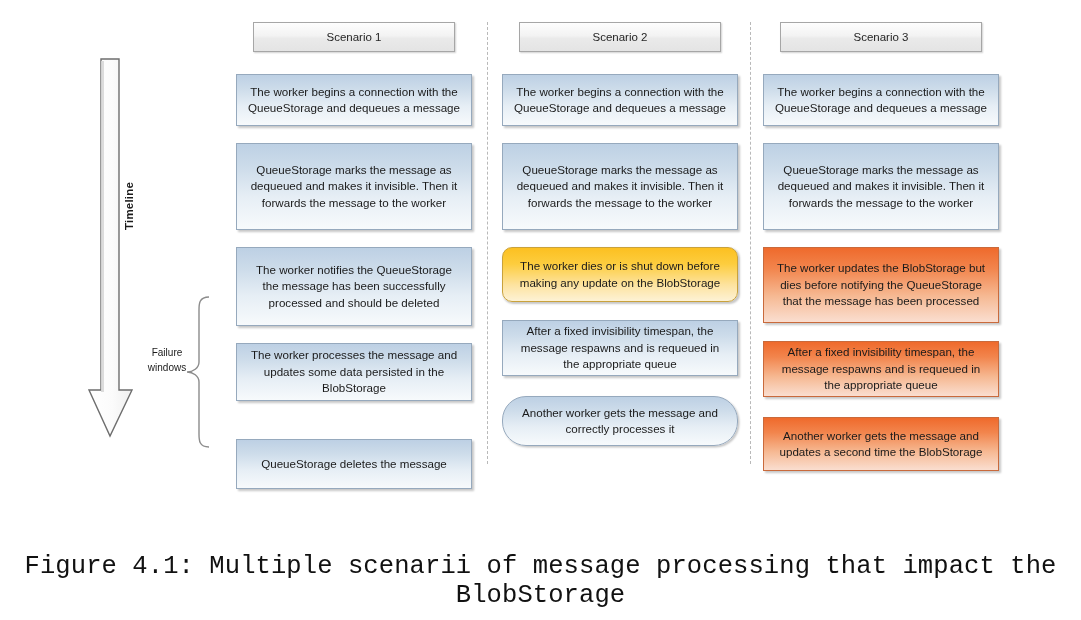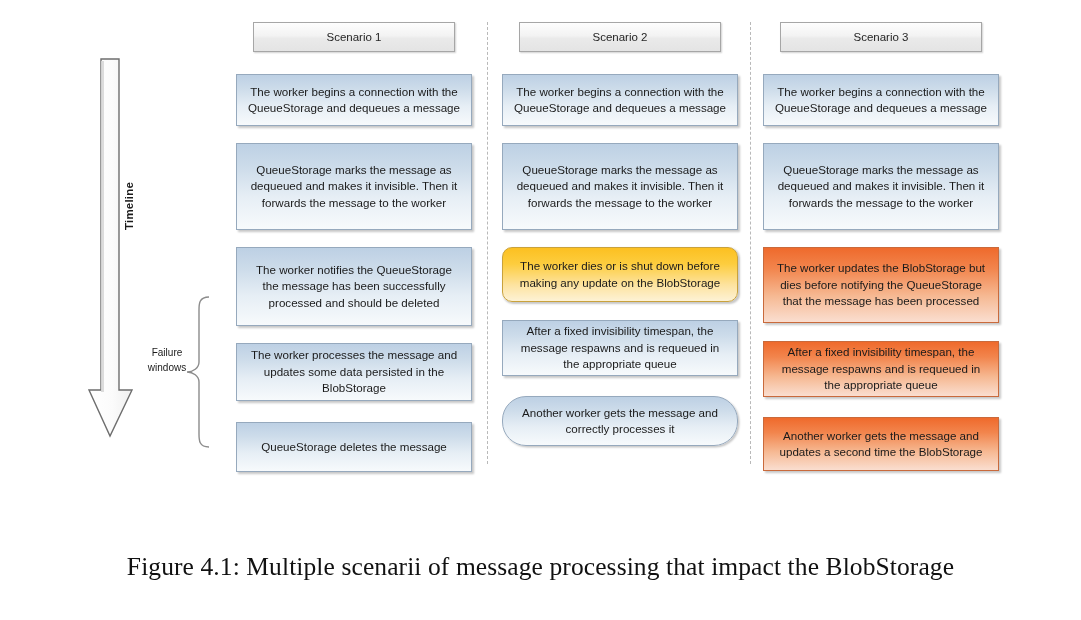--- a/index.html
+++ b/index.html
@@ -120,21 +120,21 @@
     border-color: #c96a3c;
   }
 
   
   #caption {
     position: absolute;
     left: 0;
     top: 552px;
     width: 1081px;
     text-align: center;
-    font-family: Liberation Serif, serif;
+    font-family: Liberation Mono, monospace;
     font-size: 25.5px;
     color: #111111;
     letter-spacing: 0.1px;
   }
 </style>
 </head>
 <body>
 
 <div id="timeline-arrow">
   <svg width="48" height="385" viewBox="0 0 48 385" xmlns="http://www.w3.org/2000/svg">
@@ -172,21 +172,21 @@
       </div>
       <div class="step-box fill-blue" style="height: 87px; margin-top: 17px;">
         <span>QueueStorage marks the message as dequeued and makes it invisible. Then it forwards the message to the worker</span>
       </div>
       <div class="step-box fill-blue" style="height: 79px; margin-top: 17px;">
         <span>The worker notifies the QueueStorage the message has been successfully processed and should be deleted</span>
       </div>
       <div class="step-box fill-blue" style="height: 58px; margin-top: 17px;">
         <span>The worker processes the message and updates some data persisted in the BlobStorage</span>
       </div>
-      <div class="step-box fill-blue" style="height: 50px; margin-top: 21px;">
+      <div class="step-box fill-blue" style="height: 50px; margin-top: 38px;">
         <span>QueueStorage deletes the message</span>
       </div>
     </div>
 </div>
 <div class="column" id="col-1">
   <div class="scenario-header">Scenario 2</div>
   <div class="steps">
       <div class="step-box fill-blue" style="height: 52px; margin-top: 22px;">
         <span>The worker begins a connection with the QueueStorage and dequeues a message</span>
       </div>

